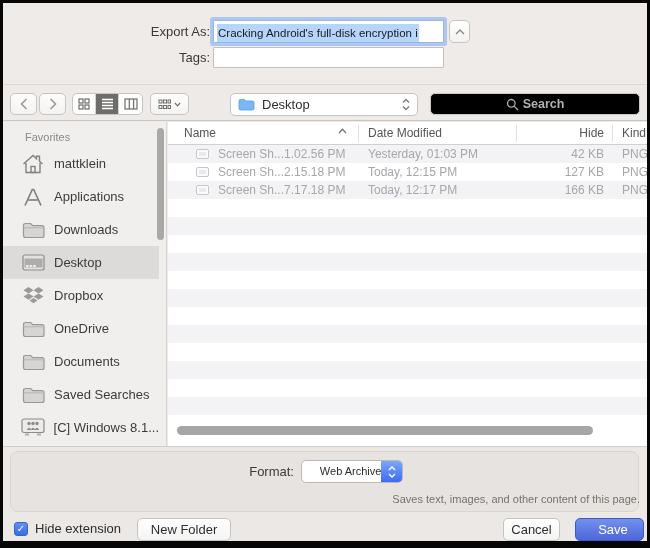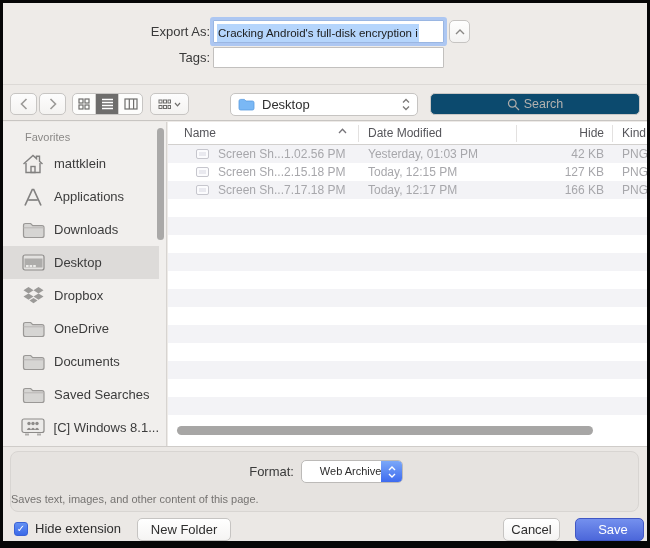--- a/index.html
+++ b/index.html
@@ -29,22 +29,22 @@
   .btn-back { left:7px; width:27px; }
   .btn-fwd  { left:36px; width:27px; }
   .seg { position:absolute; left:69px; top:7px; height:22px; display:flex; border:1px solid #c7c5c3; border-radius:5px; overflow:hidden; background:#fdfdfc; }
   .seg-item { width:23px; height:100%; display:flex; align-items:center; justify-content:center; border-right:1px solid #d4d2d0; }
   .seg-item:last-child { border-right:none; }
   .seg-item.sel { background:#6e6d6c; }
   .btn-arrange { left:147px; width:39px; gap:3px; }
   .popup { position:absolute; left:227px; top:7px; width:188px; height:23px; background:#fff; border:1px solid #c6c4c2; border-radius:5px;
            display:flex; align-items:center; padding:0 7px; }
   .popup .p-label { font-size:13px; color:#2f2f2f; margin-left:7px; flex:1; }
-  .search { position:absolute; left:427px; top:7px; width:210px; height:22px; background:#0c4a6e; border:1px solid #cac8c6; border-radius:5px;
-            display:flex; align-items:center; justify-content:center; gap:4px; }
+  .search { position:absolute; left:427px; top:7px; width:210px; height:22px; background:#000000; border:1px solid #cac8c6; border-radius:5px;
+            display:flex; align-items:center; justify-content:center; gap:4px;font-weight:bold; }
   .search .s-ph { font-size:12.5px; color:#b3b1af; }
 
   
   .main { position:absolute; left:0; top:119px; width:644px; height:324px; }
   .sidebar { position:absolute; left:0; top:0; width:164px; height:324px; background:#f1efed; border-right:1px solid #d7d4d1; overflow:hidden; }
   .sb-header { position:absolute; left:22px; top:9px; font-size:11px; color:#8b8987; }
   .sb-item { position:absolute; left:0; width:156px; height:33px; display:flex; align-items:center; }
   .sb-item.sel { background:#dddbd9; }
   .sb-icon { width:26px; height:22px; margin-left:17px; display:flex; align-items:center; justify-content:center; }
   .sb-label { font-size:13px; color:#3c3c3c; margin-left:8px; white-space:nowrap; }
@@ -68,21 +68,21 @@
   .fl-row .c-kind { position:absolute; left:454px; }
   .fl-hscroll { position:absolute; left:9px; top:304px; width:416px; height:9px; background:#a7a6a5; border-radius:5px; }
 
   
   .bottom-area { position:absolute; left:0; top:443px; width:644px; height:95px; background:#ebe8e5; border-top:1px solid #cfccc9; }
   .format-panel { position:absolute; left:7px; top:4px; width:629px; height:61px; background:#e6e3e0; border:1px solid #d8d5d2; border-radius:8px; }
   .fmt-label { position:absolute; left:0; top:8px; width:283px; height:23px; line-height:23px; text-align:right; font-size:13px; color:#3a3a3a; }
   .fmt-popup { position:absolute; left:290px; top:8px; width:102px; height:23px; display:flex; border:1px solid #bcbab8; border-radius:5px; overflow:hidden; background:#fff; }
   .fmt-popup .f-val { width:81px; font-size:11px; color:#2c2c2c; text-align:right; line-height:21px; }
   .fmt-stepper { width:21px; background:linear-gradient(#7ba8f8,#3e6bef); display:flex; flex-direction:column; align-items:center; justify-content:center; gap:2px; }
-  .fmt-caption { position:absolute; left:0; top:41px; width:629px; text-align:left; font-size:11px; color:#757371; }
+  .fmt-caption { position:absolute; left:0; top:41px; width:629px; text-align:right; font-size:11px; color:#757371; }
   .chk-row { position:absolute; left:11px; top:74px; display:flex; align-items:center; }
   .checkbox { width:14px; height:14px; border-radius:3px; background:linear-gradient(#6290f3,#3b6ae8); border:1px solid #3a62d6;
               color:#fff; font-size:10px; line-height:12px; text-align:center; }
   .chk-label { margin-left:7px; font-size:13px; color:#2e2e2e; }
   .push-btn { position:absolute; top:71px; height:23px; background:linear-gradient(#ffffff,#f5f4f3); border:1px solid #c6c4c2;
               border-radius:5px; font-size:13px; color:#2e2e2e; text-align:center; line-height:21px; }
   .btn-newfolder { left:134px; width:94px; }
   .btn-cancel { left:500px; width:57px; }
   .btn-save { left:572px; width:69px; background:linear-gradient(#7490ee,#4c67da); border:1px solid #4157c4; color:#fff;padding-left:7px; }
   svg { display:block; }

